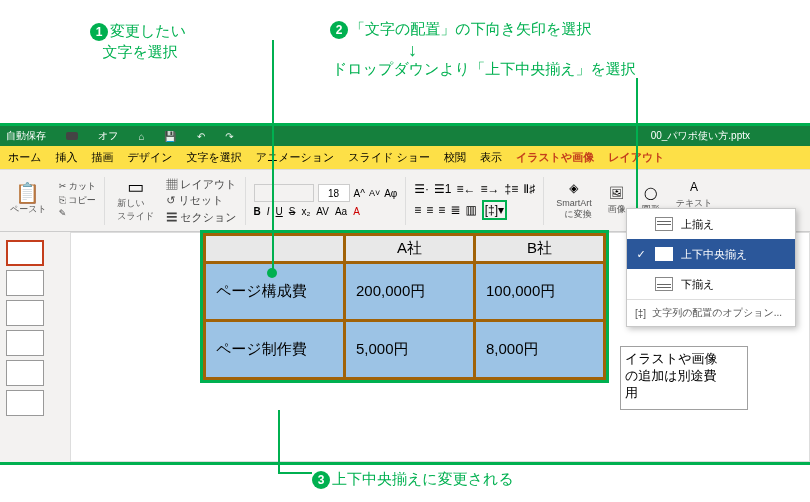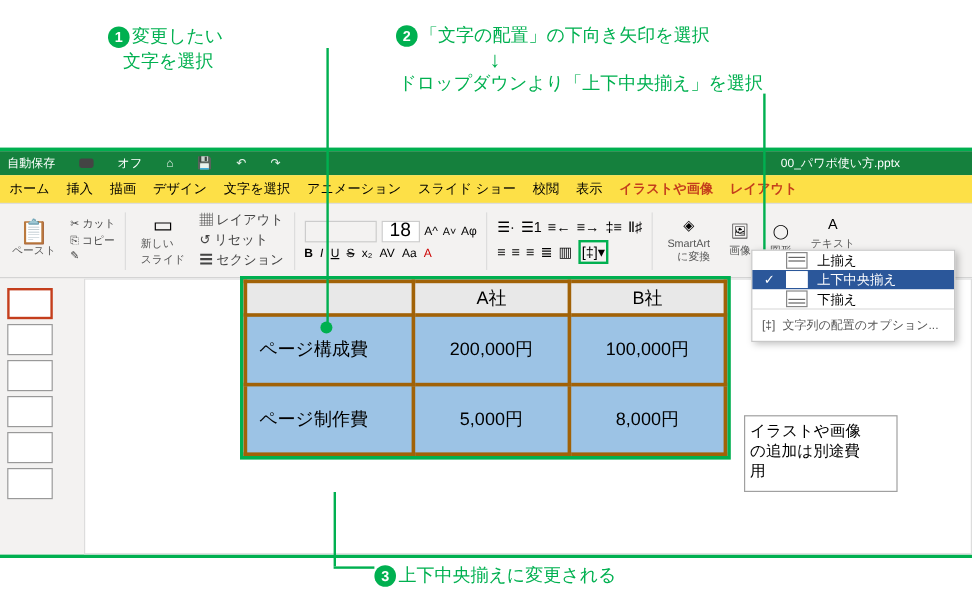--- a/index.html
+++ b/index.html
@@ -12,37 +12,37 @@
 .titlebar .sw{width:12px;height:8px;background:#444;border-radius:2px}
 .titlebar .ic{opacity:.9}
 .file-name{position:absolute;right:60px;font-size:10px}
 .ribbon{background:#fde047;height:24px;display:flex;align-items:center;gap:14px;padding:0 8px;font-size:11px;border-bottom:1px solid #ddd}
 .ribbon span.active{color:#c43e1c;font-weight:600}
 .toolbar{height:62px;background:#f3f2f1;border-bottom:1px solid #ccc;display:flex;align-items:center;font-size:10px;position:relative;padding:0 6px;gap:8px}
 .tb-group{display:flex;flex-direction:column;align-items:center;gap:2px;padding:2px 4px}
 .tb-row{display:flex;align-items:center;gap:4px}
 .tb-ic{width:16px;height:16px;display:inline-flex;align-items:center;justify-content:center;font-size:12px}
 .tb-lbl{font-size:9px;color:#555}
-.font-size{width:32px;height:18px;border:1px solid #ccc;text-align:center;font-size:16px}
+.font-size{width:32px;height:18px;border:1px solid #ccc;text-align:center;font-size:10px}
 .vsep{width:1px;height:48px;background:#ddd}
 .stage{position:absolute;left:70px;top:106px;right:0;bottom:0;background:#fff;border:1px solid #ddd}
 .thumbs{position:absolute;left:0;top:106px;width:70px;bottom:0;background:#f3f2f1;padding:4px}
 .thumb{width:38px;height:26px;background:#fff;border:1px solid #999;margin:4px 2px}
 .thumb.sel{border:2px solid #c43e1c}
 .ruler{position:absolute;left:70px;top:106px;right:0;height:14px;background:#fff;font-size:8px;color:#888;letter-spacing:18px;padding-left:40px;overflow:hidden}
 .tbl{position:absolute;left:200px;top:230px;border:3px solid #00b050;z-index:10}
 .tbl table{border-collapse:collapse;background:#9cc3e5}
 .tbl th,.tbl td{border:3px solid #a16207;font-size:15px;padding:0}
 .tbl th{background:#e8e8e8;height:28px;font-weight:400;text-align:center}
 .tbl td{height:58px;padding:16px 10px}
 .tbl td.lbl{width:140px;text-align:left}
-.tbl td.val{width:130px;text-align:center}
+.tbl td.val{width:130px;text-align:left}
 .sidebox{position:absolute;left:620px;top:346px;width:128px;height:64px;border:1px solid #a0a0a0;background:#fff;font-size:13px;padding:4px;line-height:1.3}
 .dropdown{position:absolute;left:626px;top:208px;width:170px;background:#fff;border:1px solid #c8c8c8;box-shadow:2px 2px 6px rgba(0,0,0,.25);z-index:30;font-size:11px}
-.dd-item{display:flex;align-items:center;gap:8px;padding:0 8px;height:16px}
+.dd-item{display:flex;align-items:center;gap:8px;padding:0 8px;height:30px}
 .dd-item.sel{background:#2b579a;color:#fff}
 .dd-ic{width:18px;height:14px;border:1px solid #888;display:inline-flex;flex-direction:column;justify-content:center;gap:2px;padding:1px;background:#fff}
 .dd-ic span{height:1px;background:#666;display:block}
 .dd-item.sel .dd-ic{border-color:#fff}
 .dd-item.sel .dd-ic span{background:#fff}
 .dd-check{width:12px;text-align:center}
 .dd-sep{height:1px;background:#ddd}
 .dd-footer{display:flex;align-items:center;gap:6px;padding:6px 8px;font-size:10px;color:#555}
 .lead-line{position:absolute;border-left:2px solid #00b050;z-index:15}
 .lead-line-h{position:absolute;border-top:2px solid #00b050;z-index:15}

